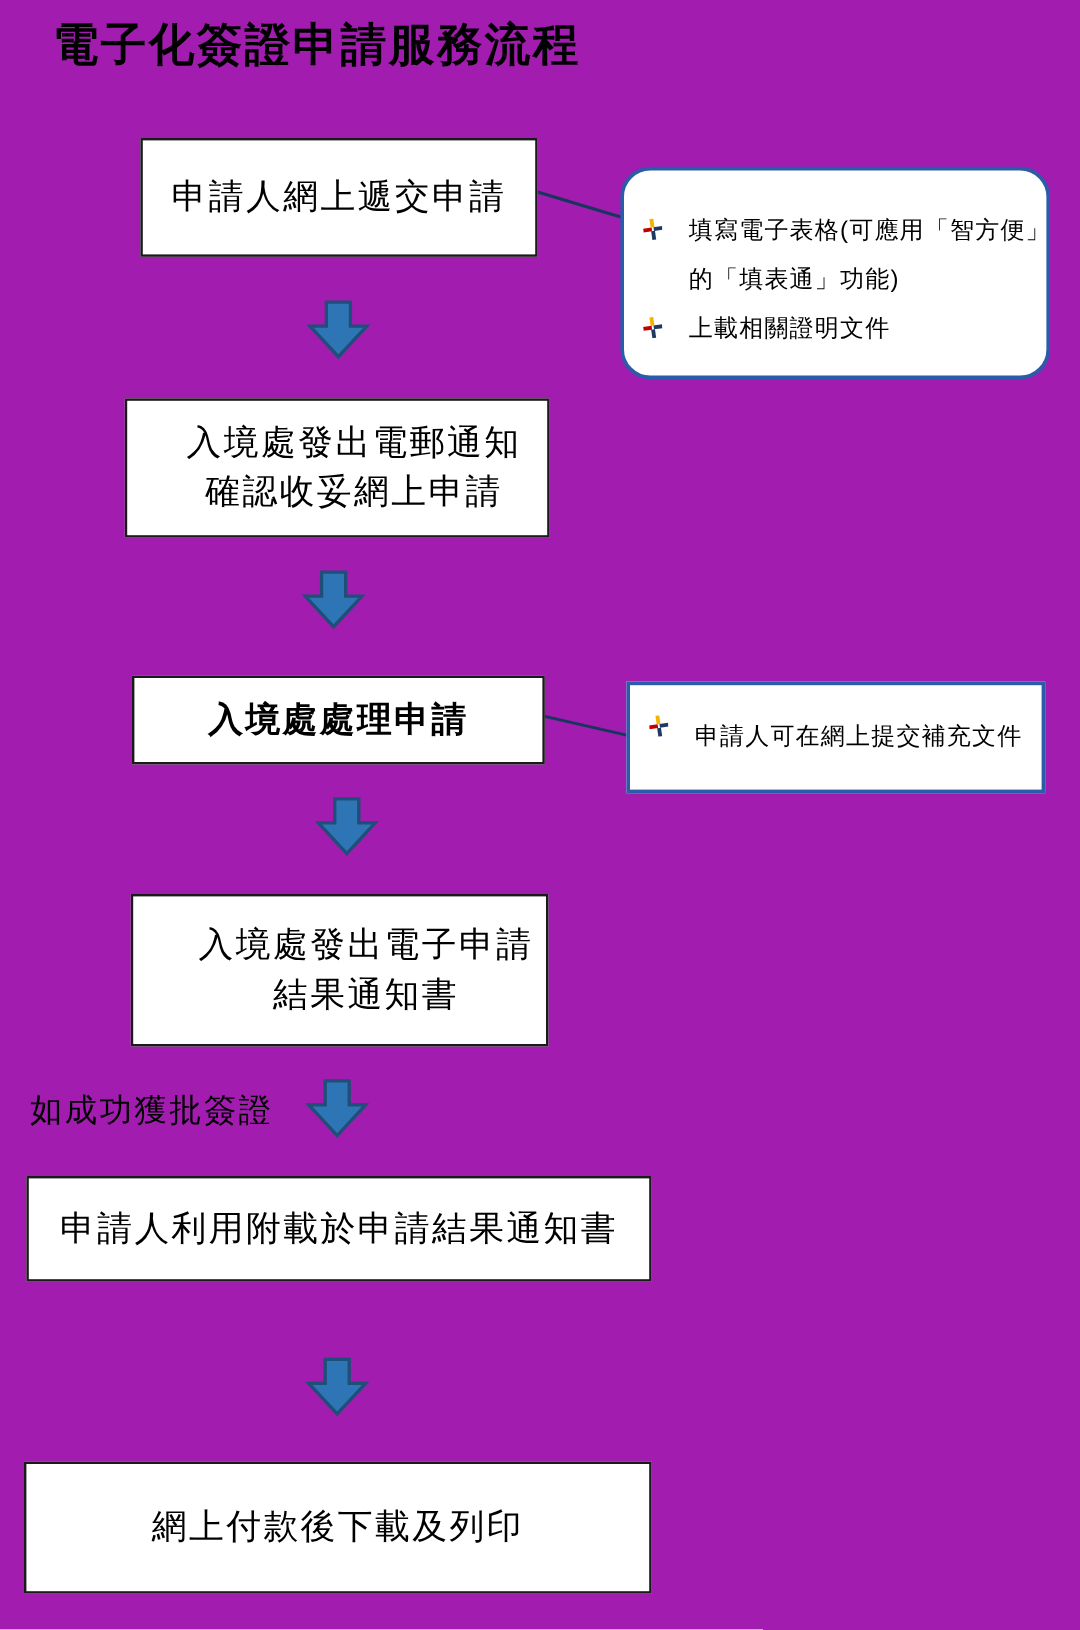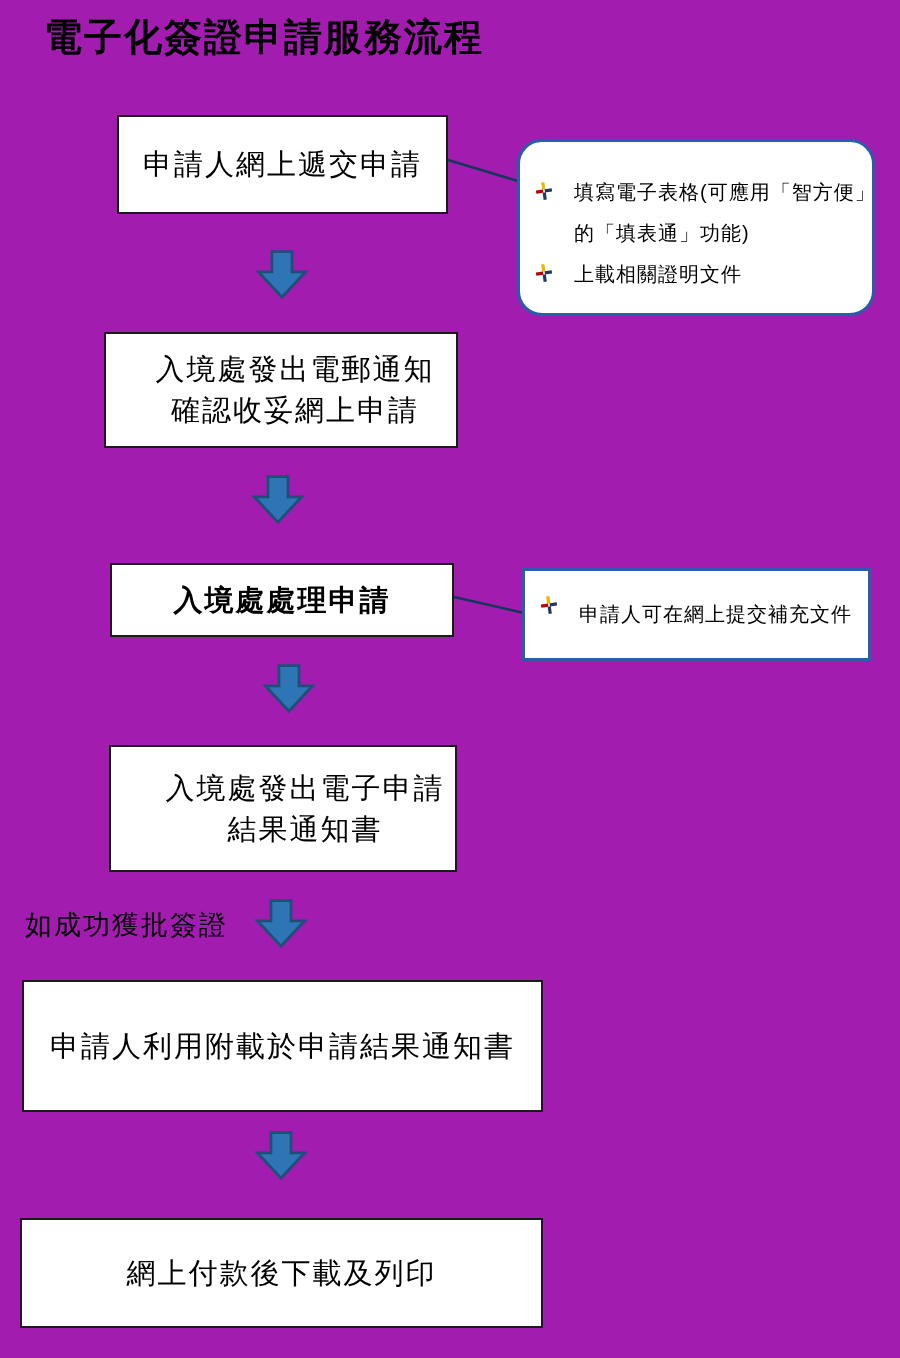--- a/index.html
+++ b/index.html
@@ -45,21 +45,21 @@
     text-align: center;
     font-size: 29px;
     line-height: 41px;
     letter-spacing: 2px;
     white-space: nowrap;
   }
   .box-1 { left: 117px; top: 115px; width: 331px; height: 99px; }
   .box-2 { left: 104px; top: 332px; width: 354px; height: 116px; padding-left: 28px; }
   .box-3 { left: 110px; top: 563px; width: 344px; height: 74px; font-weight: bold; }
   .box-4 { left: 109px; top: 745px; width: 348px; height: 127px; padding-left: 44px; }
-  .box-5 { left: 22px;  top: 980px; width: 521px; height: 132px; }
+  .box-5 { left: 22px;  top: 980px; width: 521px; height: 88px; }
   .box-6 { left: 20px;  top: 1218px; width: 523px; height: 110px; gap: 24px; }
 
   .callout {
     position: absolute;
     box-sizing: border-box;
     background: #ffffff;
     border: 3px solid var(--callout-border, #2A5CAA);
   }
   .callout-1 { left: 517px; top: 139px; width: 358px; height: 177px; padding: 30px 10px 0 16px; border-radius: 25px; }
   .callout-2 { left: 522px; top: 552px; width: 349px; height: 93px; display: flex; align-items: center; padding: 0 10px 0 16px; margin-top: 16px; }

